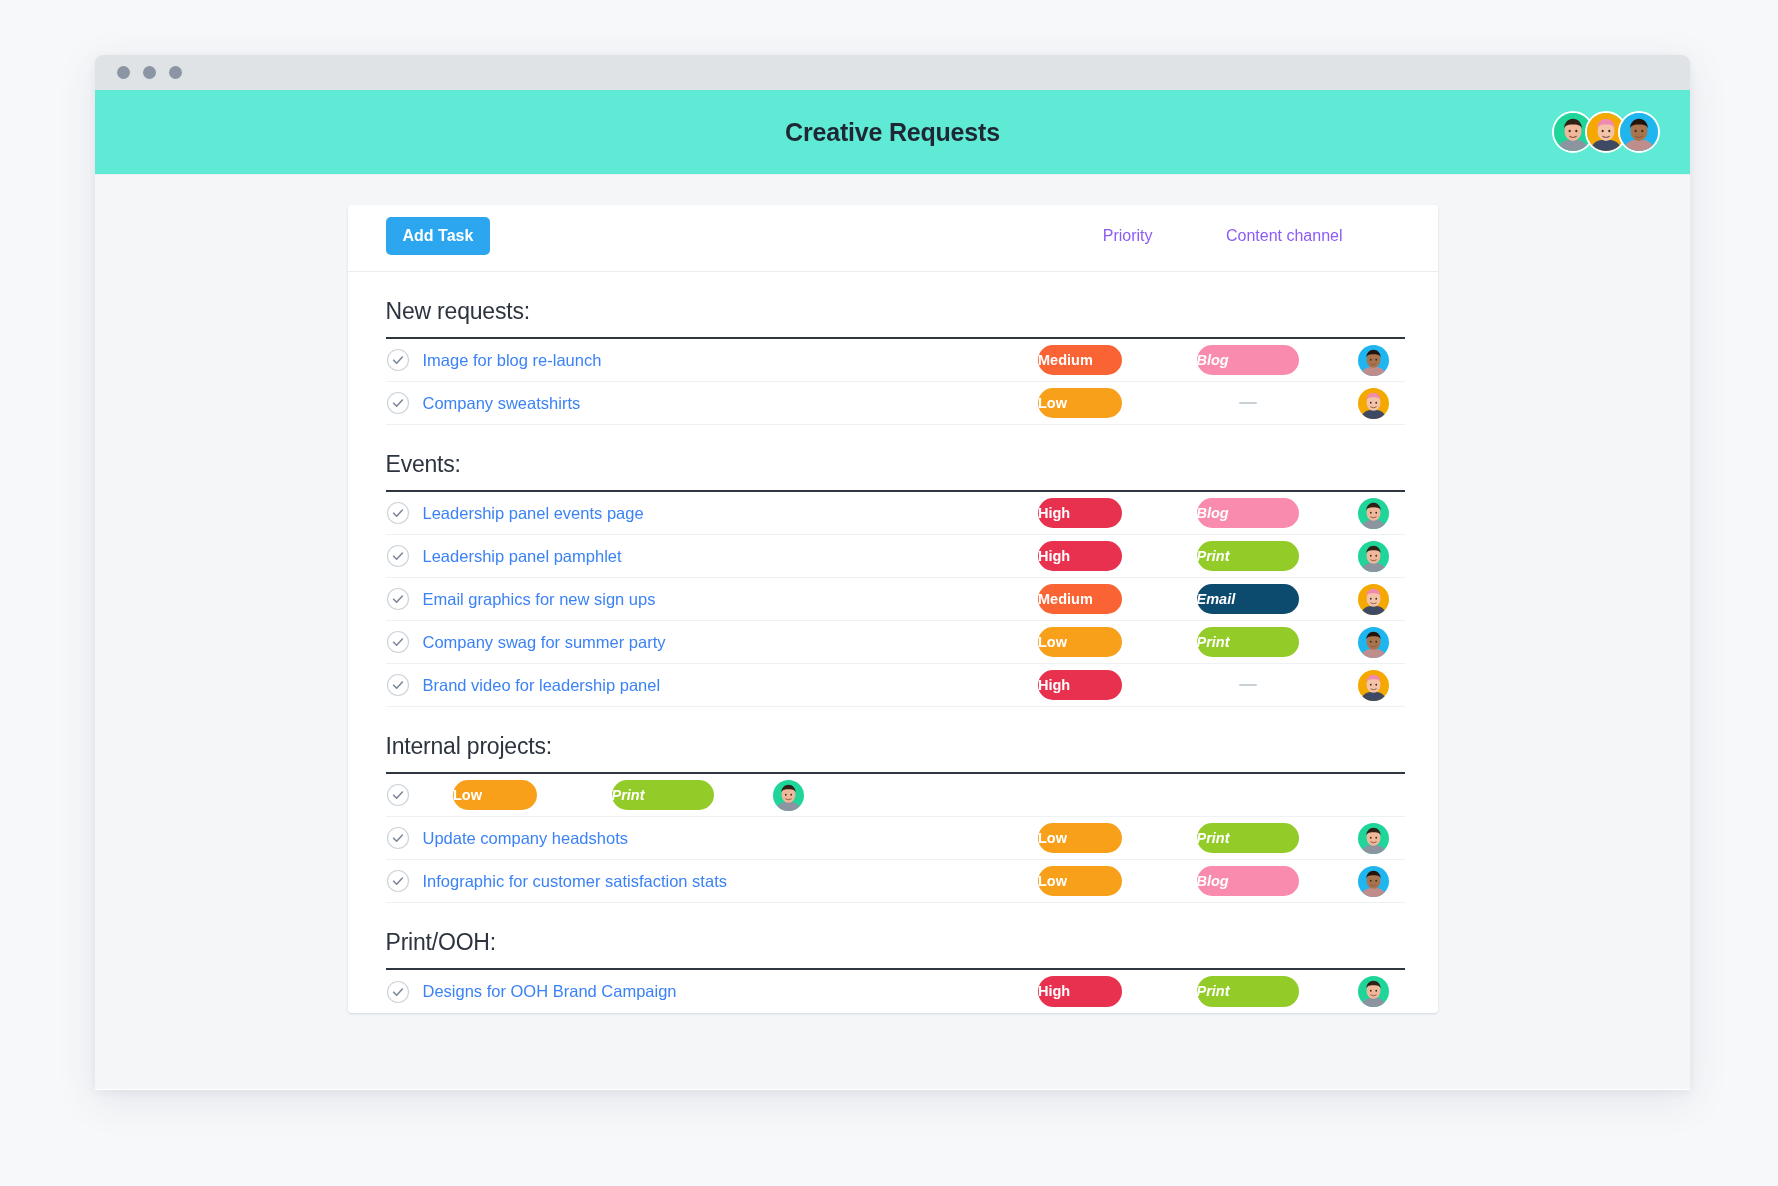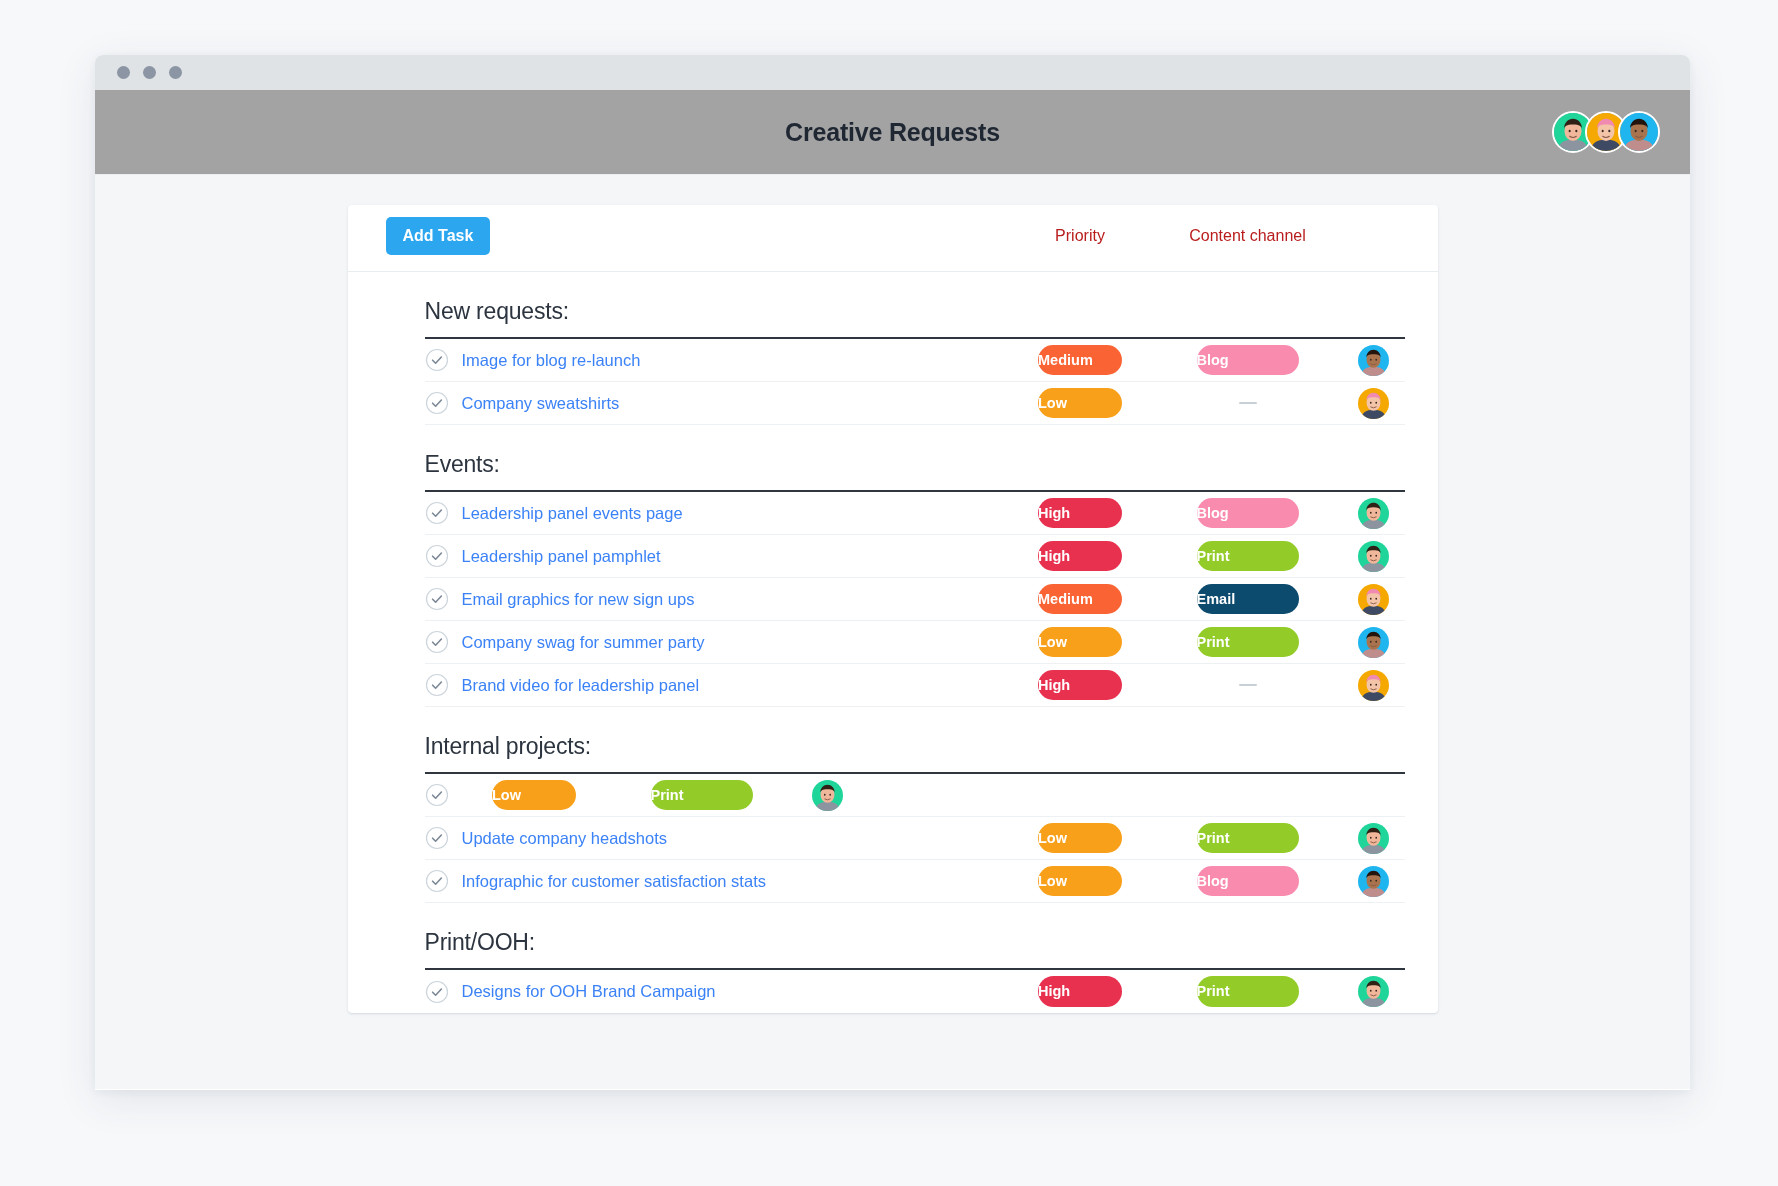--- a/index.html
+++ b/index.html
@@ -42,21 +42,21 @@
     width: 13px;
     height: 13px;
     border-radius: 50%;
     background: #8b95a3;
     display: block;
   }
 
   
   .app-header {
     height: 85px;
-    background: #a3a3a3;
+    background: #5eead4;
     border-bottom: 1px solid #eceff1;
     position: relative;
     display: flex;
     align-items: center;
     justify-content: center;
     text-align: center;
   }
   .app-title {
     font-size: 25px;
     font-weight: bold;
@@ -118,29 +118,29 @@
     border: none;
     border-radius: 5px;
     padding: 10px 17px;
     cursor: pointer;
     line-height: 1.1;
     font-family: inherit;
   }
   .toolbar-spacer { flex: 1; }
   .col-head {
     font-size: 16px;
-    color: #b91c1c;
-    text-align: center;
+    color: #8b5cf6;
+    text-align: right;
   }
   .col-head.priority { width: 145px; }
   .col-head.channel  { width: 190px; }
   .col-head-pad { width: 62px; }
 
   
-  .list { padding: 0 33px 0 38px; margin-left: 39px; }
+  .list { padding: 0 33px 0 38px; }
 
   .section-title {
     font-size: 23px;
     color: #2c343f;
     padding: 26px 0 12px 0;
     border-bottom: 2px solid #2f3640;
     letter-spacing: -0.2px;
   }
 
   .task-row {
@@ -169,21 +169,21 @@
     text-overflow: ellipsis;
   }
 
   .cell {
     display: flex;
     justify-content: center;
     align-items: center;
     flex: none;
   }
   .cell.priority { width: 145px; }
-  .cell.channel  { width: 190px; }
+  .cell.channel  { width: 190px; font-style: italic; }
   .cell.assignee { width: 62px; }
 
   .pill {
     display: inline-block;
     border-radius: 20px;
     color: #ffffff;
     font-size: 14.5px;
     font-weight: bold;
     line-height: 1;
     padding: 8px 0;

